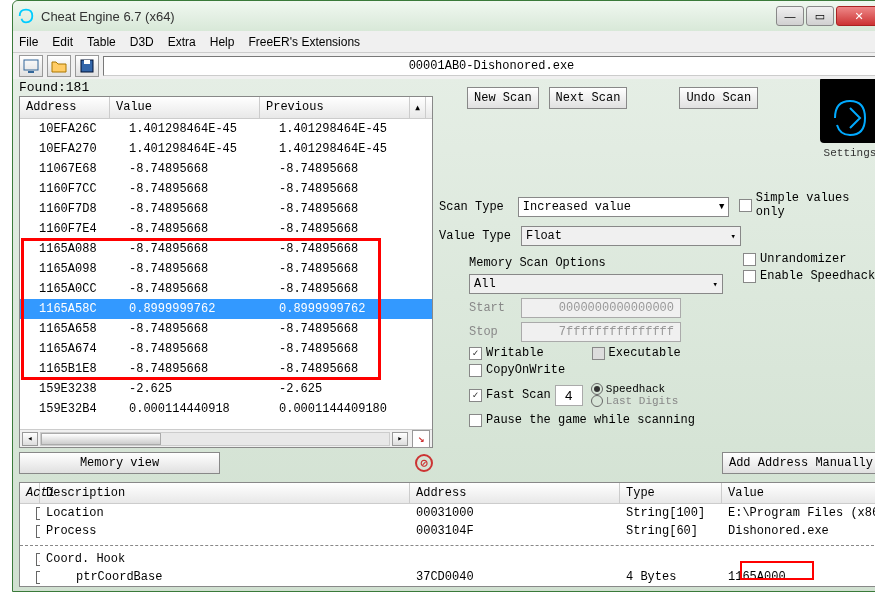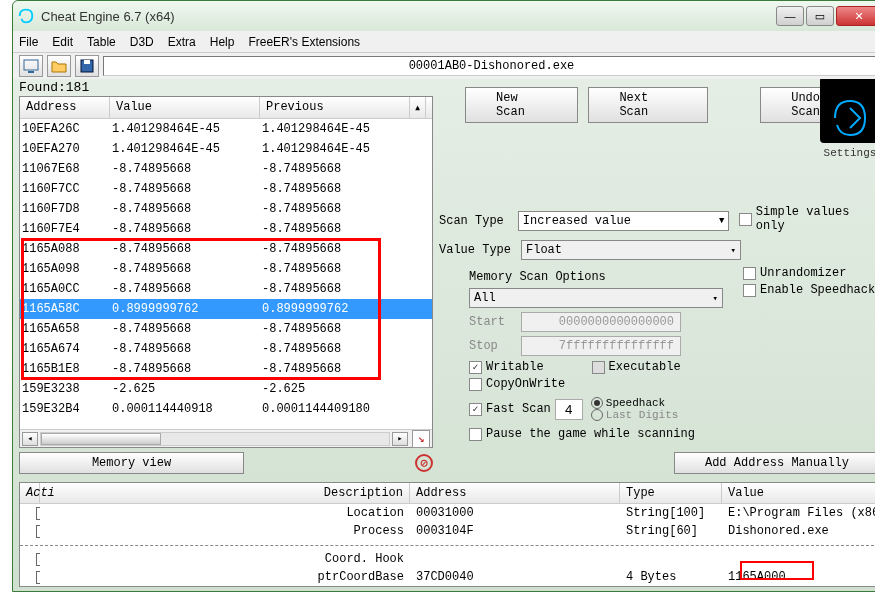--- a/index.html
+++ b/index.html
@@ -129,21 +129,21 @@
   overflow: hidden;
   position: relative;
 }
 .scan-row {
   display: flex;
   height: 20px;
   align-items: center;
   position: relative;
 }
 .scan-row div {
-  padding: 0 2px;
+  padding: 0 19px;
   font-family: "Courier New", monospace;
   font-size: 12px;
   white-space: nowrap;
   overflow: hidden;
 }
 .scan-row.sel { background: #3399ff; color: #fff; }
 .red-box {
   position: absolute;
   border: 3px solid #ff0000;
   pointer-events: none;
@@ -161,21 +161,21 @@
 .hscroll .thumb { position:absolute; left:0; width:120px; height:12px; background:linear-gradient(#fff,#ccc); border:1px solid #aaa;}
 .bottom-buttons {
   display: flex;
   padding: 4px 0;
   gap: 4px;
   align-items: center;
 }
 .btn {
   border: 1px solid #888;
   background: linear-gradient(to bottom, #fff, #e0e0e0);
-  padding: 3px 30px;
+  padding: 3px 6px;
   font-family: "Courier New", monospace;
   font-size: 12px;
 }
 .btn.wide { flex: 1; text-align: center; }
 .scan-buttons {
   display: flex;
   gap: 10px;
   padding: 8px 0;
   align-items: flex-start;
 }
@@ -241,21 +241,21 @@
   font-family: "Courier New", monospace;
   font-size: 12px;
 }
 .addr-header {
   display: flex;
   background: linear-gradient(to bottom,#fff,#e8e8e8);
   border-bottom: 1px solid #ccc;
 }
 .addr-header div { padding: 3px 6px; border-right: 1px solid #ccc; }
 .ac-active { width: 20px; font-style: italic; }
-.ac-desc { width: 370px; text-align: right; }
+.ac-desc { width: 370px; }
 .ac-addr { width: 210px; }
 .ac-type { width: 102px; }
 .ac-val { flex: 1; }
 .addr-body .arow { display: flex; align-items: center; height: 18px; }
 .arow div { padding: 0 6px; white-space: nowrap; overflow: hidden; }
 .acb {
   width: 13px; height: 13px; border: 1px solid #666; background: #fff;
   margin-left: 10px;
   display: flex; align-items: center; justify-content: center;
 }

